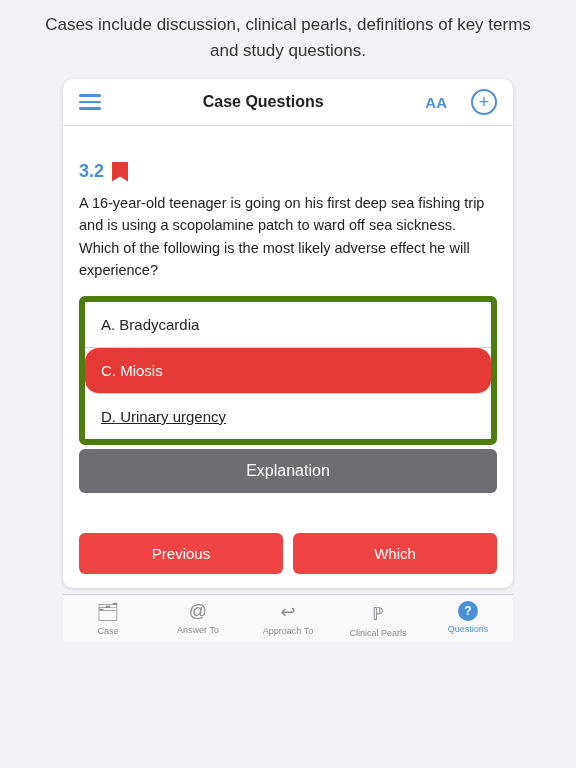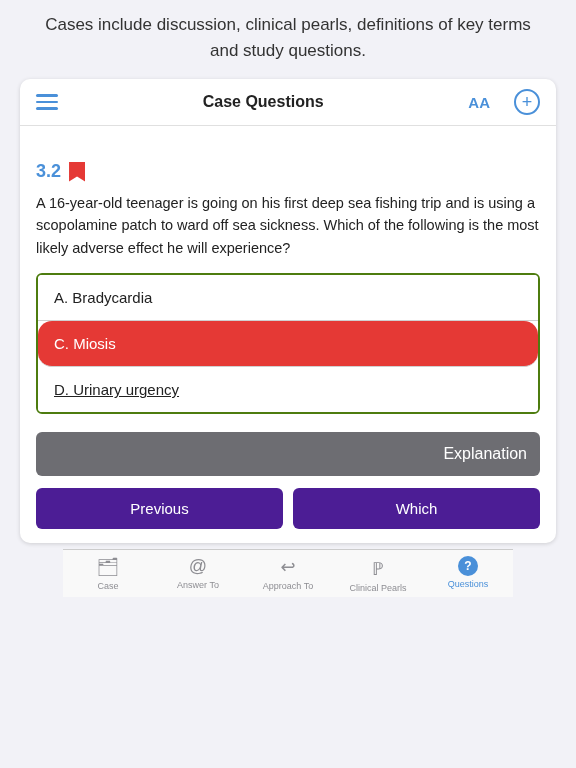--- a/index.html
+++ b/index.html
@@ -18,21 +18,21 @@
       text-align: center;
       padding: 12px 40px 16px 40px;
       font-size: 17px;
       color: #333;
       line-height: 1.5;
     }
 
     .card {
       background: #fff;
       border-radius: 10px;
-      width: 536px;
+      width: 450px;
       box-shadow: 0 1px 4px rgba(0,0,0,0.15);
       overflow: hidden;
       display: flex;
       flex-direction: column;
     }
 
     .card-header {
       display: flex;
       align-items: center;
       justify-content: space-between;
@@ -118,24 +118,24 @@
       font-size: 14.5px;
       color: #222;
       line-height: 1.55;
       margin-bottom: 14px;
     }
 
     .options-list {
       display: flex;
       flex-direction: column;
       gap: 0;
-      border: 2px solid #4d7c0f;
+      border: 6px solid #4d7c0f;
       border-radius: 6px;
       overflow: hidden;
-      margin-bottom: 18px;
+      margin-bottom: 4px;
     }
 
     .option {
       padding: 14px 16px;
       font-size: 15px;
       color: #222;
       background: #fff;
       border-bottom: 1px solid #d0d0d0;
       cursor: pointer;
     }
@@ -156,43 +156,44 @@
     .explanation-btn {
       width: 100%;
       padding: 13px;
       background: #6d6d72;
       color: #fff;
       font-size: 16px;
       font-weight: 500;
       border: none;
       border-radius: 6px;
       cursor: pointer;
-      text-align: right;
+      text-align: center;
       margin-bottom: 8px;
     }
 
     .nav-buttons {
       display: flex;
       gap: 10px;
       justify-content: space-between;
       margin-top: 4px;
       padding: 0 0 4px 0;
     }
 
     .nav-btn {
       flex: 1;
       padding: 12px;
       border: none;
       border-radius: 6px;
-      background: #4c1d95;
+      background: #ef4444;
       color: #fff;
       font-size: 15px;
       font-weight: 500;
       cursor: pointer;
       text-align: center;
+      margin-top: 28px;
     }
 
     .bottom-tabs {
       width: 450px;
       display: flex;
       border-top: 1px solid #ccc;
       background: #f9f9f9;
       margin-top: 6px;
     }
 

